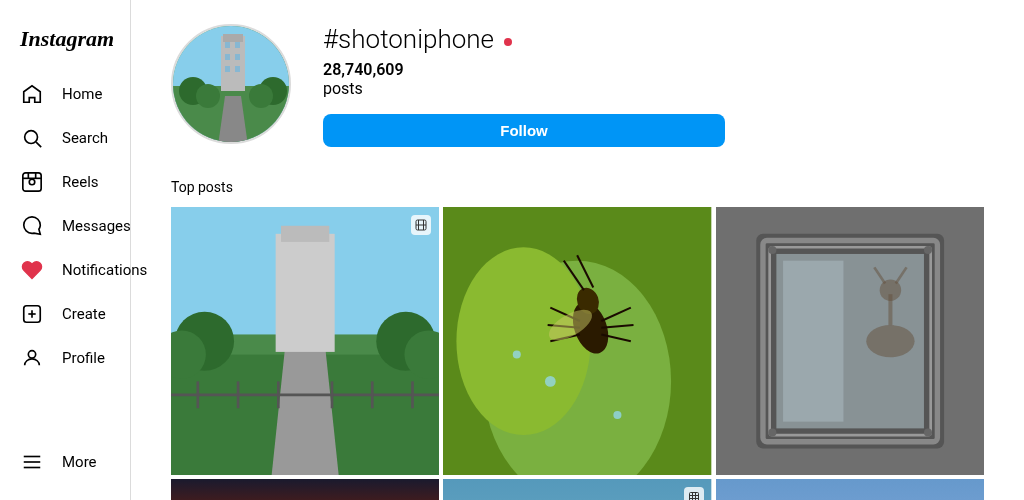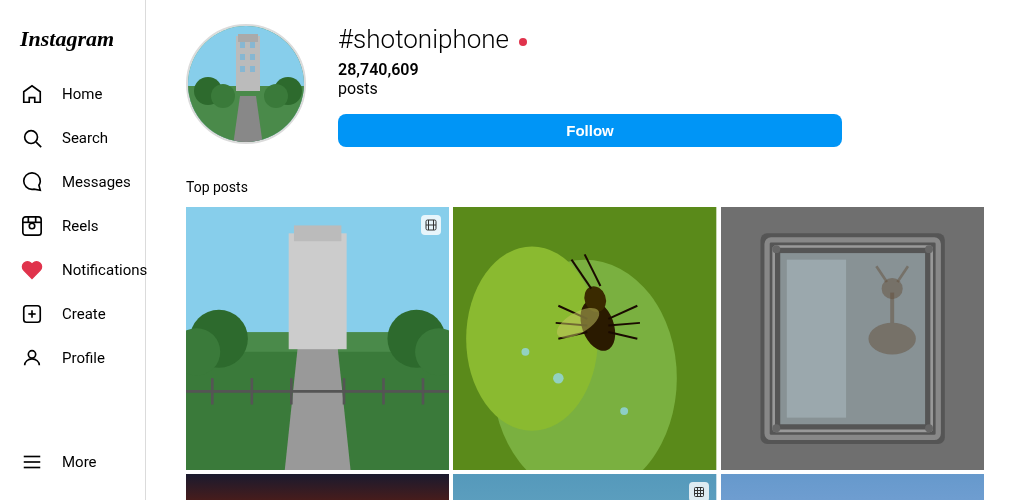--- a/index.html
+++ b/index.html
@@ -7,21 +7,21 @@
       font-family: -apple-system, BlinkMacSystemFont, 'Segoe UI', Roboto, Helvetica, Arial, sans-serif;
       background: #fff;
       display: flex;
       width: 1024px;
       height: 500px;
       overflow: hidden;
     }
 
     
     .sidebar {
-      width: 146px;
+      width: 131px;
       border-right: 1px solid #dbdbdb;
       display: flex;
       flex-direction: column;
       padding: 16px 8px;
       flex-shrink: 0;
       justify-content: center;
     }
     .sidebar-logo {
       font-family: 'Georgia', serif;
       font-size: 22px;
@@ -103,21 +103,21 @@
       font-size: 16px;
       font-weight: 600;
       color: #000;
     }
     .post-label {
       font-size: 16px;
       color: #000;
       margin-bottom: 16px;
     }
     .follow-btn {
-      width: 504px;
+      width: 402px;
       max-width: 100%;
       padding: 8px 20px;
       background: #0095f6;
       color: #fff;
       border: none;
       border-radius: 8px;
       font-size: 15px;
       font-weight: 600;
       cursor: pointer;
     }
@@ -187,37 +187,37 @@
         <line x1="16.5" y1="16.5" x2="22" y2="22"></line>
       </svg>
     </span>
     <span>Search</span>
   </div>
 
 
   <div class="nav-item">
     <span class="nav-icon">
       <svg width="22" height="22" viewBox="0 0 24 24" fill="none" stroke="currentColor" stroke-width="1.8">
-        <path d="M21 11.5A8.38 8.38 0 0021 11a9 9 0 00-9-9 9 9 0 00-9 9 9 9 0 009 9c.76 0 1.5-.08 2.21-.24L21 21l-1.5-5.5A9 9 0 0021 11.5z"></path>
-      </svg>
-    </span>
-    <span>Messages</span>
-  </div>
-
-  <div class="nav-item">
-    <span class="nav-icon">
-      <svg width="22" height="22" viewBox="0 0 24 24" fill="none" stroke="currentColor" stroke-width="1.8">
         <rect x="2" y="2" width="20" height="20" rx="3"></rect>
         <circle cx="12" cy="12" r="3"></circle>
         <line x1="2" y1="8" x2="22" y2="8"></line>
         <line x1="8" y1="2" x2="8" y2="8"></line>
         <line x1="16" y1="2" x2="16" y2="8"></line>
       </svg>
     </span>
     <span>Reels</span>
+  </div>
+
+  <div class="nav-item">
+    <span class="nav-icon">
+      <svg width="22" height="22" viewBox="0 0 24 24" fill="none" stroke="currentColor" stroke-width="1.8">
+        <path d="M21 11.5A8.38 8.38 0 0021 11a9 9 0 00-9-9 9 9 0 00-9 9 9 9 0 009 9c.76 0 1.5-.08 2.21-.24L21 21l-1.5-5.5A9 9 0 0021 11.5z"></path>
+      </svg>
+    </span>
+    <span>Messages</span>
   </div>
 
   <div class="nav-item active">
     <span class="nav-icon notif-icon">
       <svg width="22" height="22" viewBox="0 0 24 24" fill="#e0334c" stroke="#e0334c" stroke-width="1.5">
         <path d="M20.84 4.61a5.5 5.5 0 00-7.78 0L12 5.67l-1.06-1.06a5.5 5.5 0 00-7.78 7.78l1.06 1.06L12 21.23l7.78-7.78 1.06-1.06a5.5 5.5 0 000-7.78z"></path>
       </svg>
     </span>
     <span style="color:#000;font-weight:normal;">Notifications</span>
   </div>

